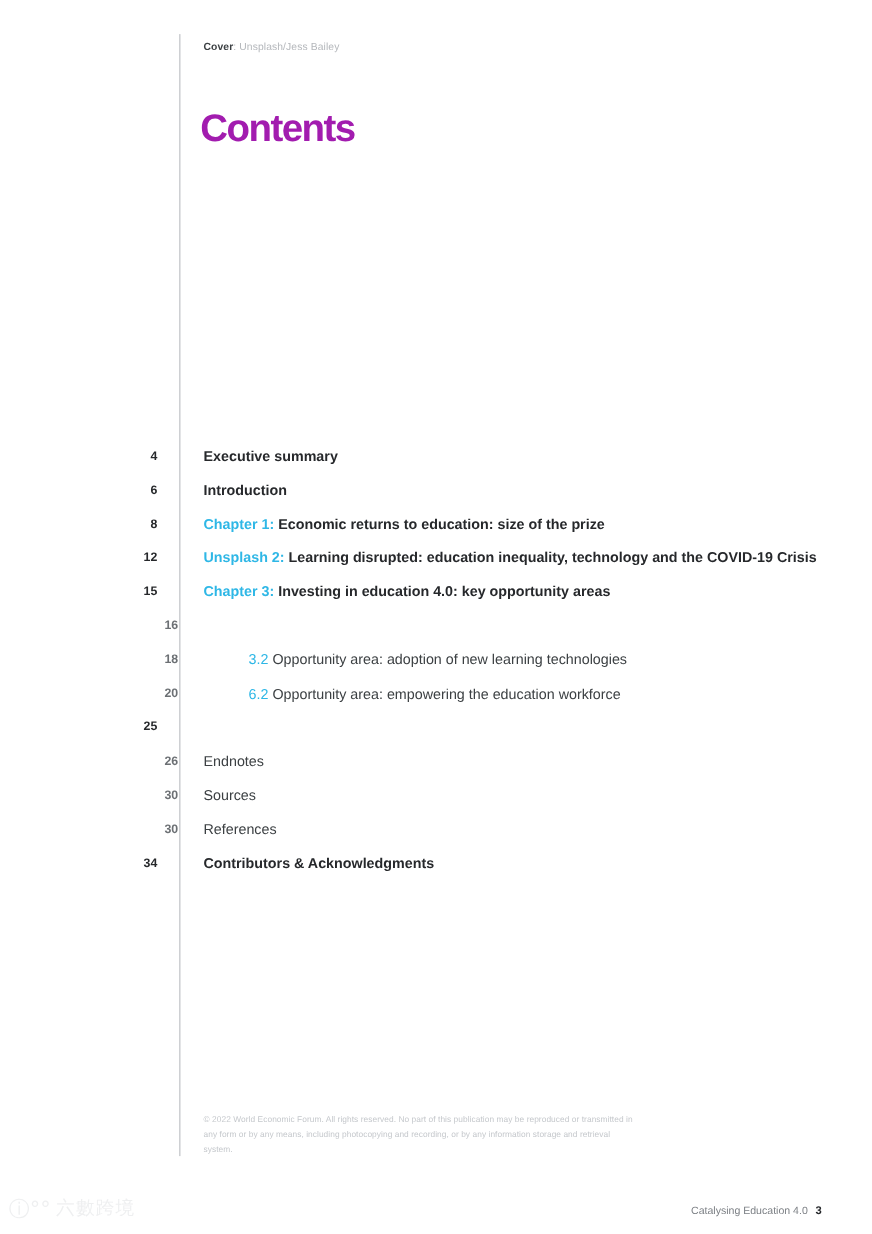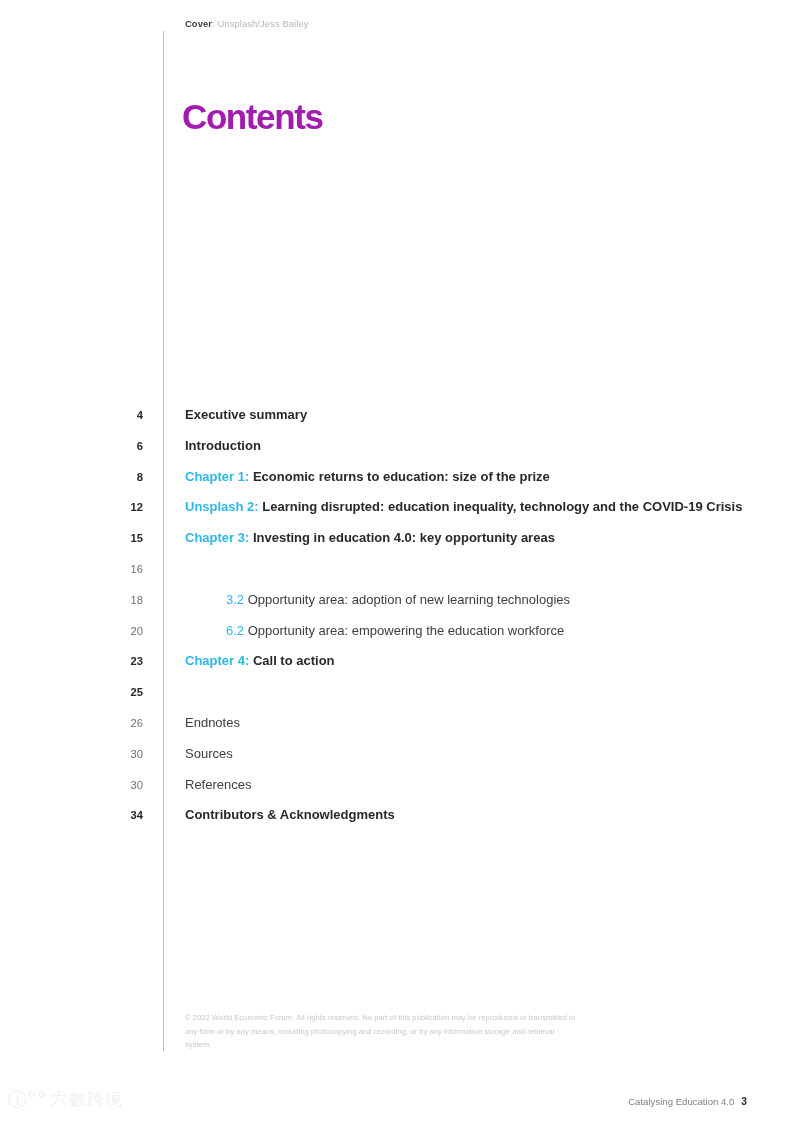--- a/index.html
+++ b/index.html
@@ -23,21 +23,21 @@
     top: 31px;
     width: 1px;
     height: 1020px;
     background: #b9bcc0;
   }
 
   
   .cover-credit {
     position: absolute;
     left: 185px;
-    top: 18px;
+    top: 36px;
     font-size: 9.4px;
     letter-spacing: .1px;
     color: #b4b7bb;
     white-space: nowrap;
   }
   .cover-credit .lbl {
     color: #3c4043;
     font-weight: bold;
   }
 
@@ -70,22 +70,23 @@
     top: 0;
     width: 143px;
     text-align: right;
     font-size: 11.2px;
     line-height: 16px;
     color: #26282b;
     font-weight: bold;
   }
   .toc-row.minor .toc-num,
   .toc-row.sub .toc-num {
-    font-weight: normal;
+    font-weight: bold;
     color: #6c7074;
+    padding-left: 19px;
   }
   .toc-text {
     position: absolute;
     left: 185px;
     top: 0;
     font-size: 13px;
     line-height: 16px;
     color: #26282b;
     font-weight: bold;
     white-space: nowrap;
@@ -199,24 +200,20 @@
     </div>
     <div class="toc-row sub">
       <span class="toc-num">18</span>
       <span class="toc-text"><span class="sub-tag">3.2</span><span> Opportunity area: adoption of new learning technologies</span></span>
     </div>
     <div class="toc-row sub">
       <span class="toc-num">20</span>
       <span class="toc-text"><span class="sub-tag">6.2</span><span> Opportunity area: empowering the education workforce</span></span>
     </div>
     <div class="toc-row main">
-      <span class="toc-num">23</span>
-      <span class="toc-text"><span class="chapter-tag">Chapter 4:</span><span> Call to action</span></span>
-    </div>
-    <div class="toc-row main">
       <span class="toc-num">25</span>
     </div>
     <div class="toc-row minor">
       <span class="toc-num">26</span>
       <span class="toc-text"><span>Endnotes</span></span>
     </div>
     <div class="toc-row minor">
       <span class="toc-num">30</span>
       <span class="toc-text"><span>Sources</span></span>
     </div>

